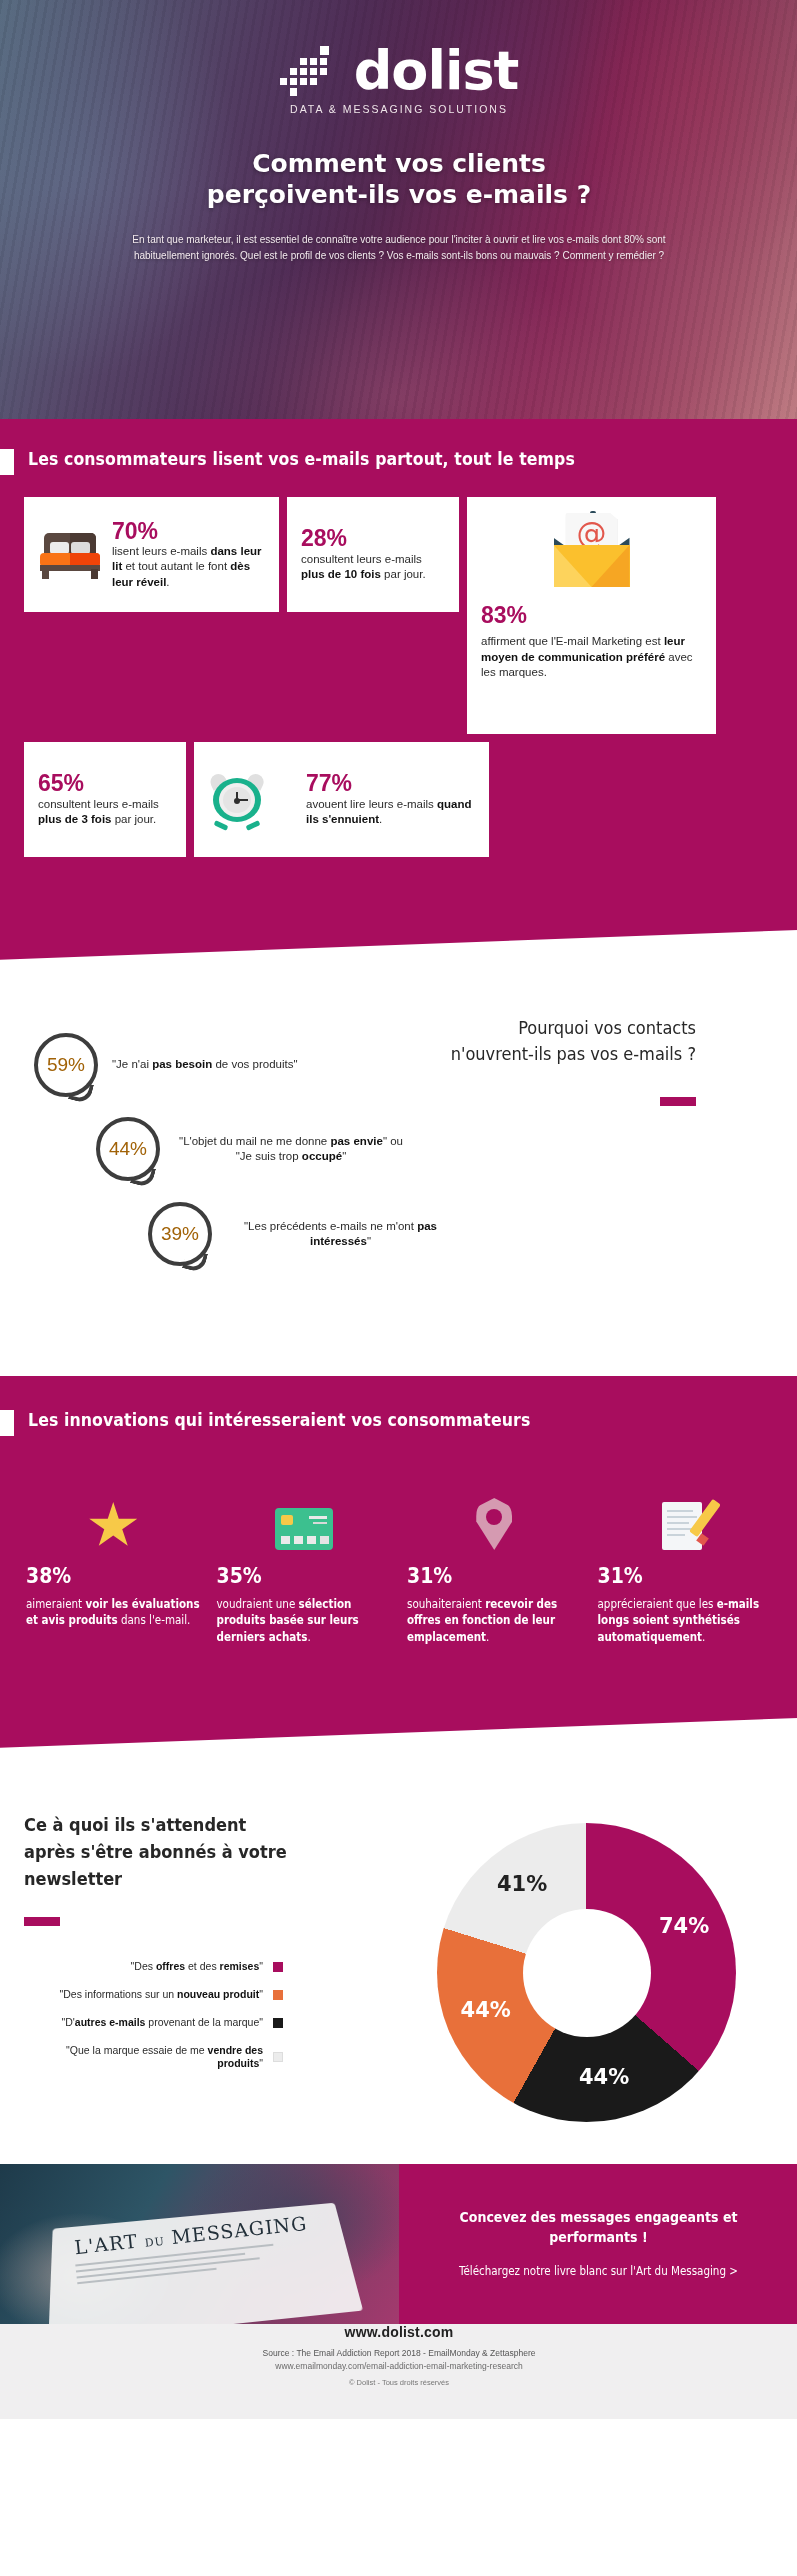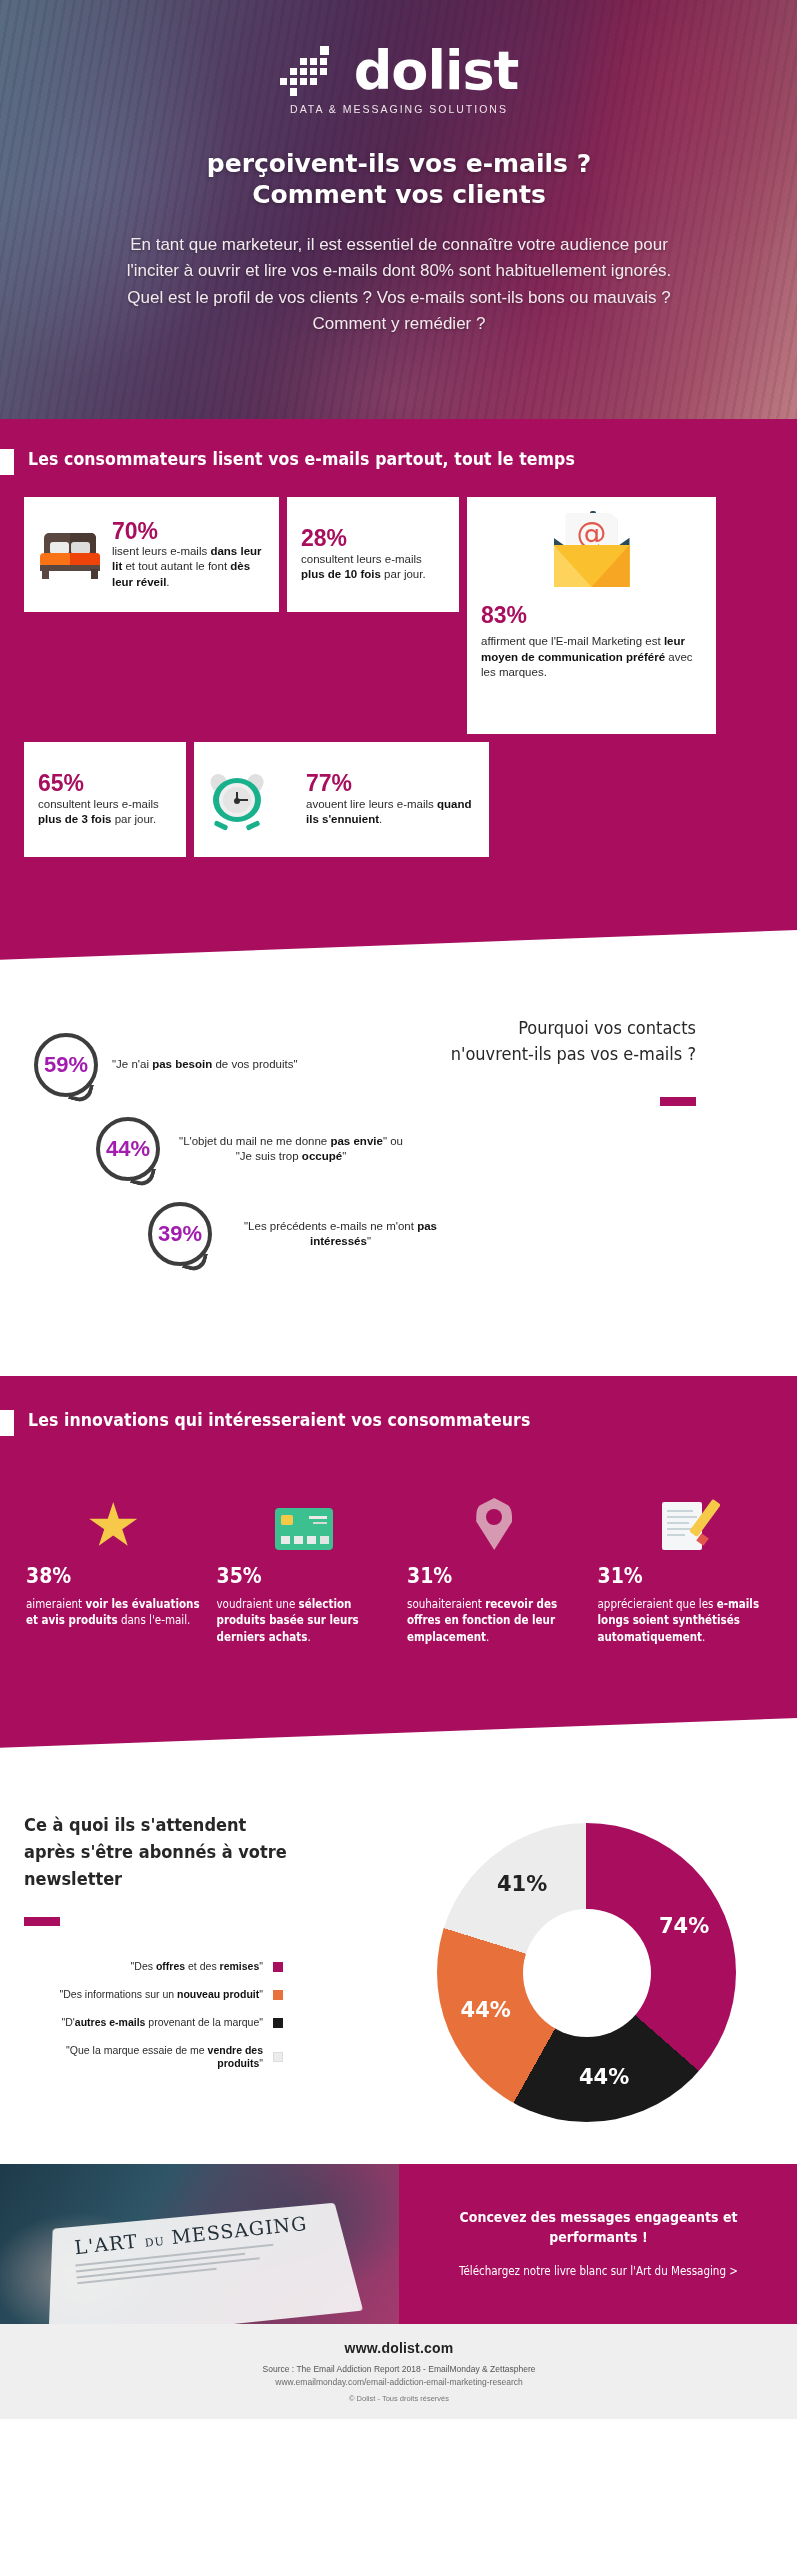--- a/index.html
+++ b/index.html
@@ -57,21 +57,21 @@
     font-family:"Liberation Sans", sans-serif;
   }
   .hero-title {
     margin-top: 34px; text-align:center; color:#fff;
     font-size:25px; font-weight:700; line-height:1.22;
     text-shadow: 0 1px 4px rgba(0,0,0,.35);
     font-family:"DejaVu Sans", sans-serif;
   }
   .hero-sub {
     margin-top: 22px; text-align:center; color:#f3eaee;
-    font-size:17px; line-height:1.55; max-width: 578px;
+    font-size:10px; line-height:1.55; max-width: 578px;
     text-shadow: 0 1px 3px rgba(0,0,0,.35);
   }
 
   
   .band-magenta { position:relative; background:#a80d5e; width:798px; }
   .sec1 { padding: 30px 0 0 0; height: 558px; }
   .sec-head { display:flex; align-items:flex-start; margin-bottom: 22px; }
   .sec-head .tick { width:14px; height:26px; background:#fff; }
   .sec-head h2 {
     color:#fff; font-size:17.5px; font-weight:700; margin-left:14px;
@@ -146,21 +146,21 @@
   .bubble-row { position:absolute; display:flex; align-items:center; gap:14px; }
   .bubble {
     width:64px; height:64px; border:4px solid #3d3d3d; border-radius:50%;
     display:flex; align-items:center; justify-content:center; position:relative; flex:0 0 auto;
   }
   .bubble::after {
     content:""; position:absolute; right:2px; bottom:-9px; width:18px; height:16px;
     border-right:4px solid #3d3d3d; border-bottom:4px solid #3d3d3d;
     border-radius:0 0 14px 0; transform: rotate(14deg);
   }
-  .bubble span { color:#a21caf; font-size:22px; font-weight:700; }
+  .bubble span { color:#a16207; font-size:19px; font-weight:400; }
   .bubble-txt { font-size:11.5px; line-height:1.32; color:#2b2b2b; }
   .bubble-txt b { font-weight:700; color:#111; }
 
   
   .sec3 { position:relative; width:798px; background:#a80d5e; height:389px; padding-top:34px; }
   .inno-grid { display:flex; padding: 26px 18px 0 18px; }
   .inno { flex:1; text-align:left; padding:0 8px; }
   .inno .iconbox { height:66px; display:flex; align-items:flex-end; justify-content:center; }
   .inno .pct { color:#fff; font-size:21px; font-weight:700; margin-top:14px;
     font-family:"DejaVu Sans Condensed","Liberation Sans", sans-serif;}
@@ -225,21 +225,21 @@
   .cta-img .tsub i{ display:block; height:2px; background:#b9bec2; margin-bottom:4px;}
   .cta-box { width:399px; height:160px; background:#a80d5e; color:#fff; display:flex; flex-direction:column;
     align-items:center; justify-content:center; text-align:center; padding:0 30px; }
   .cta-box .t { font-size:14px; font-weight:700; line-height:1.4;
     font-family:"DejaVu Sans Condensed","Liberation Sans", sans-serif;}
   .cta-box .s { font-size:11.5px; line-height:1.45; margin-top:16px;
     font-family:"DejaVu Sans Condensed","Liberation Sans", sans-serif;}
 
   
   .footer { width:798px; height:95px; background:#f0eff0; display:flex; flex-direction:column;
-    align-items:center; justify-content:center; text-align:center; }
+    align-items:center; justify-content:flex-start; text-align:center; }
   .footer .site { font-size:14px; font-weight:700; color:#222; letter-spacing:0.2px; }
   .footer .src { font-size:8.5px; color:#555; margin-top:7px; line-height:1.5; }
   .footer .src .u { color:#6b6b6b; }
   .footer .cr { font-size:7.5px; color:#777; margin-top:5px; }
 </style>
 </head>
 <body>
 
 <div class="hero">
   <div class="hero-photo"></div>
@@ -259,22 +259,22 @@
         <i style="left:30px; top:14px; width:7px; height:7px;"></i>
         <i style="left:40px; top:14px; width:7px; height:7px;"></i>
         <i style="left:40px; top:2px;  width:9px; height:9px;"></i>
         <i style="left:10px; top:44px; width:7px; height:8px;"></i>
       </div>
       <div class="logo-word">dolist</div>
     </div>
     <div class="logo-tag">DATA &amp; MESSAGING SOLUTIONS</div>
 
     <div class="hero-title">
+      <div>Comment vos clients</div>
       <div>perçoivent-ils vos e-mails ?</div>
-      <div>Comment vos clients</div>
     </div>
     <div class="hero-sub">En tant que marketeur, il est essentiel de connaître votre audience pour l'inciter à ouvrir et lire vos e-mails dont 80% sont habituellement ignorés. Quel est le profil de vos clients ? Vos e-mails sont-ils bons ou mauvais ? Comment y remédier ?</div>
   </div>
 </div>
 
 <div class="band-magenta sec1">
   <div class="sec-head">
     <div class="tick"></div>
     <h2>Les consommateurs lisent vos e-mails partout, tout le temps</h2>
   </div>

